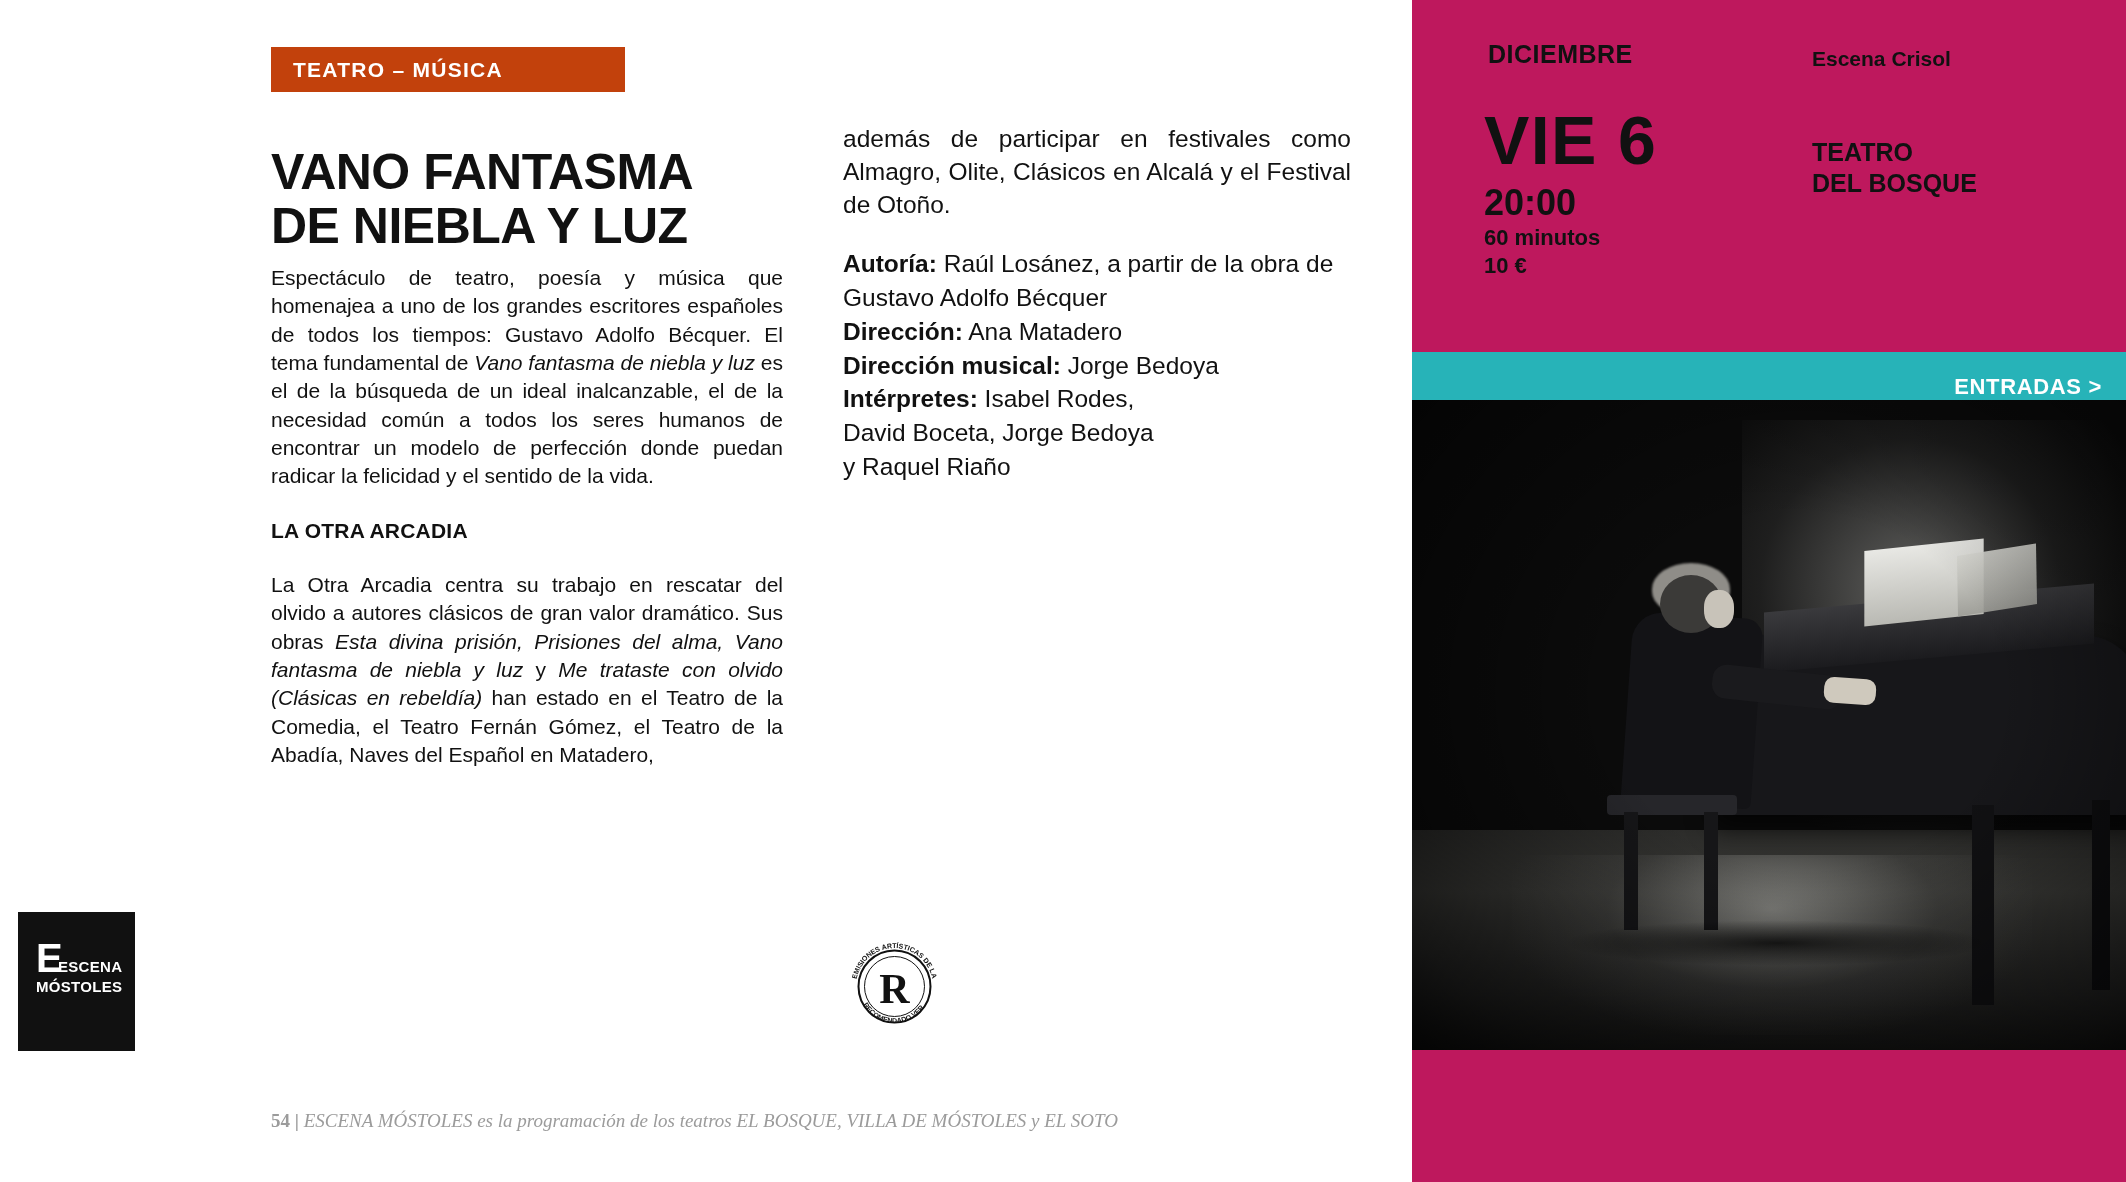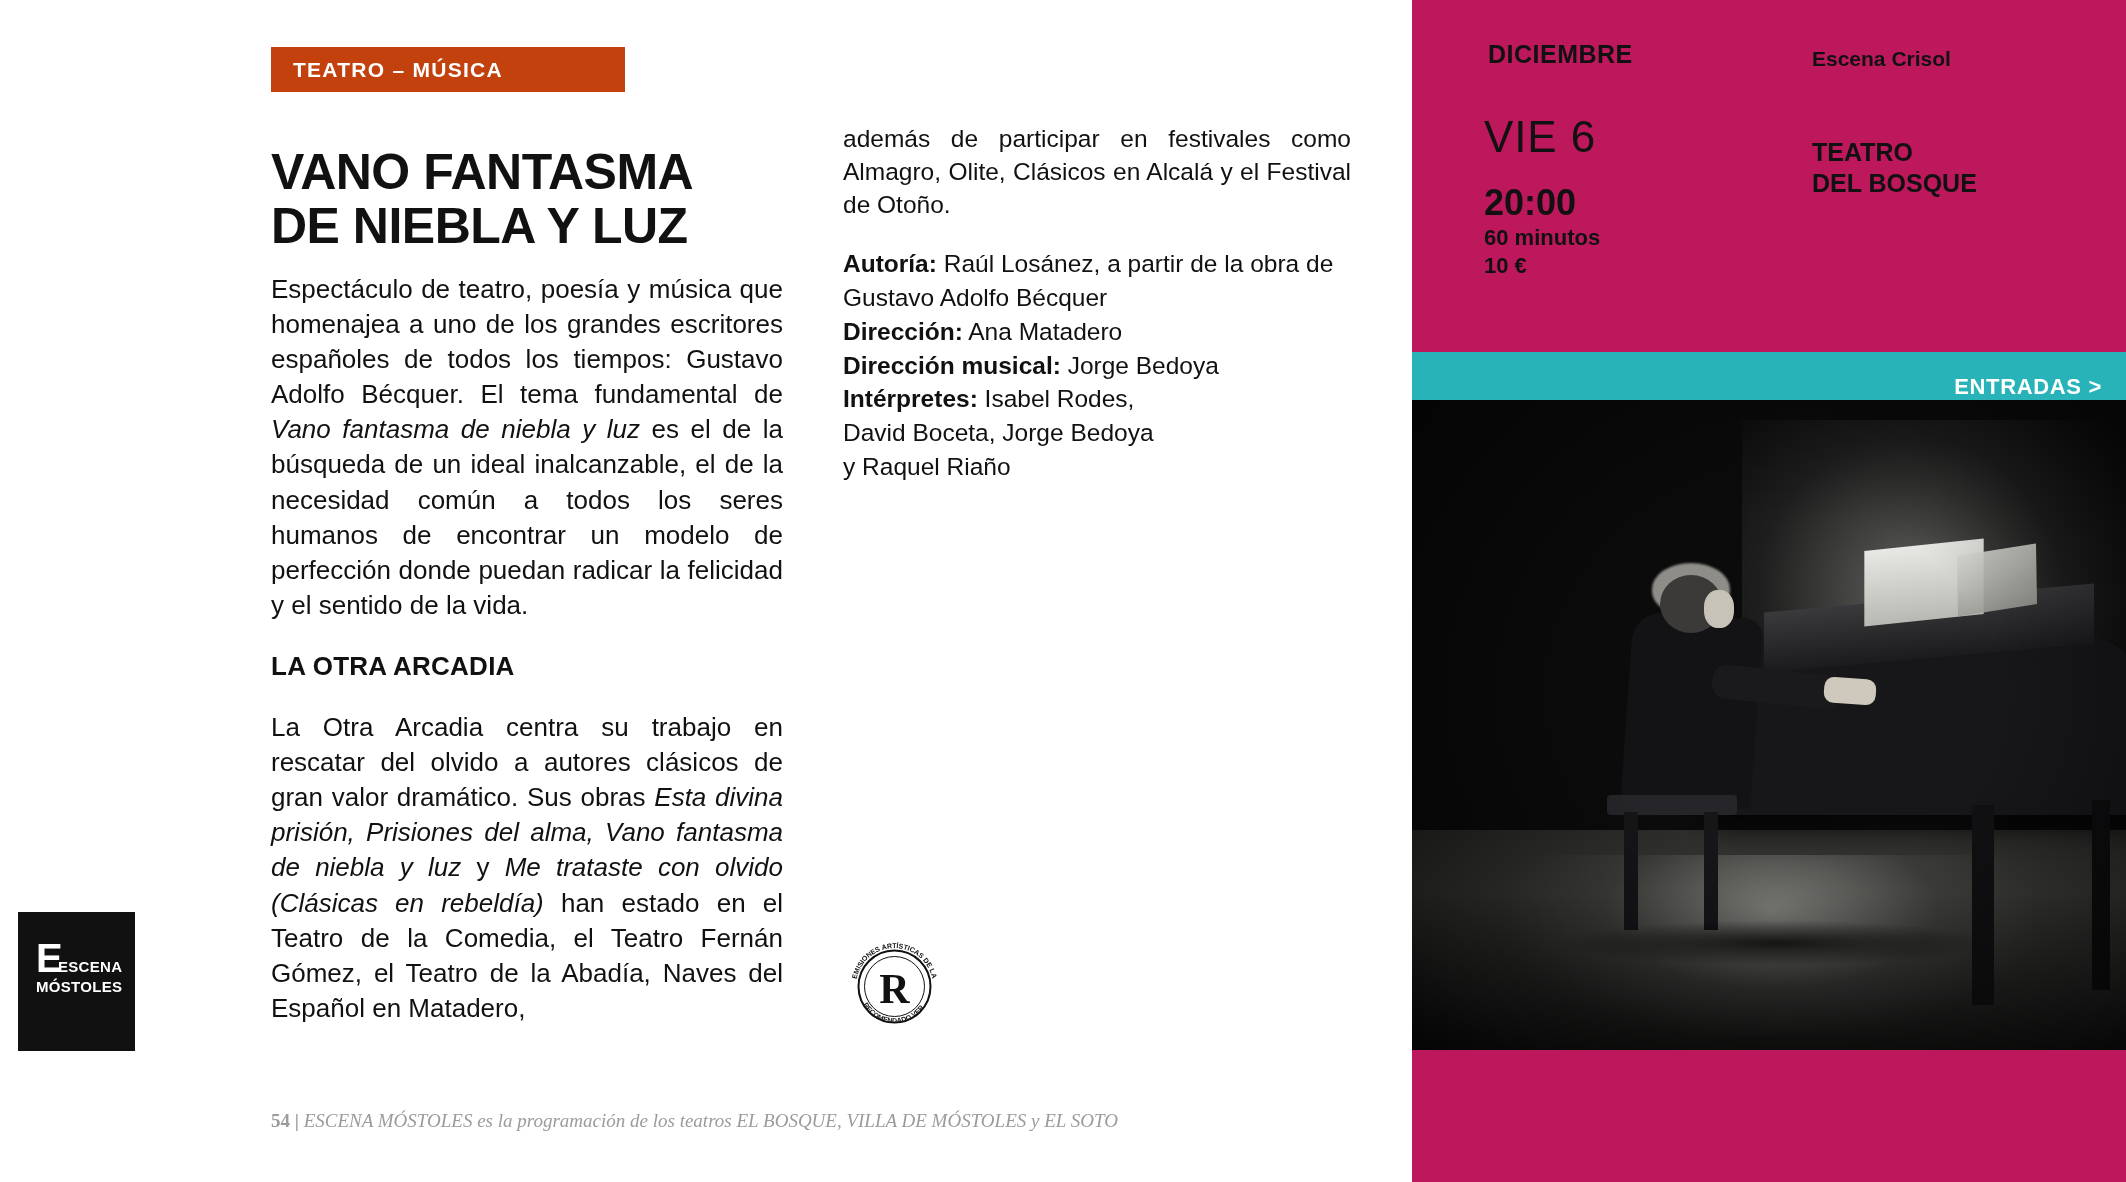--- a/index.html
+++ b/index.html
@@ -18,22 +18,22 @@
     position:absolute;left:271px;top:47px;width:354px;height:45px;
     background:#c2410c;color:#fff;
     font-size:21px;font-weight:bold;letter-spacing:.06em;
     display:flex;align-items:center;padding-left:22px;box-sizing:border-box;
   }
   .title{
     position:absolute;left:271px;top:130px;width:520px;
     font-size:50px;line-height:1.07;font-weight:bold;letter-spacing:-.01em;margin-top:16px;
   }
   .col-left{
-    position:absolute;left:271px;top:272px;width:512px;
-    font-size:26px;line-height:1.35;text-align:justify;
+    position:absolute;left:271px;top:264px;width:512px;
+    font-size:21px;line-height:1.35;text-align:justify;
   }
   .col-left p{margin:0 0 26px 0;}
   .col-left .sub{font-weight:bold;margin:0 0 26px 0;text-align:left;letter-spacing:.01em;}
   .col-mid{
     position:absolute;left:843px;top:122px;width:508px;
     font-size:24.5px;line-height:1.35;text-align:justify;
   }
   .col-mid p{margin:0 0 26px 0;}
   .col-mid .credits{text-align:left;line-height:1.38;}
   .col-mid .credits b{font-weight:bold;}
@@ -70,21 +70,21 @@
     position:absolute;left:1412px;top:0;width:714px;height:1182px;
     background:#be185d;
   }
   .month{
     position:absolute;left:76px;top:40px;font-size:25px;font-weight:bold;letter-spacing:.02em;
   }
   .venue-small{
     position:absolute;left:400px;top:47px;font-size:21px;font-weight:bold;
   }
   .daybig{
-    position:absolute;left:72px;top:115px;font-size:44px;font-weight:normal;letter-spacing:.02em;line-height:1;
+    position:absolute;left:72px;top:106px;font-size:68px;font-weight:bold;letter-spacing:.02em;line-height:1;
   }
   .time{
     position:absolute;left:72px;top:185px;font-size:36px;font-weight:bold;line-height:1;
   }
   .dur{
     position:absolute;left:72px;top:224px;font-size:22px;font-weight:bold;line-height:1.25;
   }
   .price{
     position:absolute;left:72px;top:252px;font-size:22px;font-weight:bold;line-height:1.25;
   }

